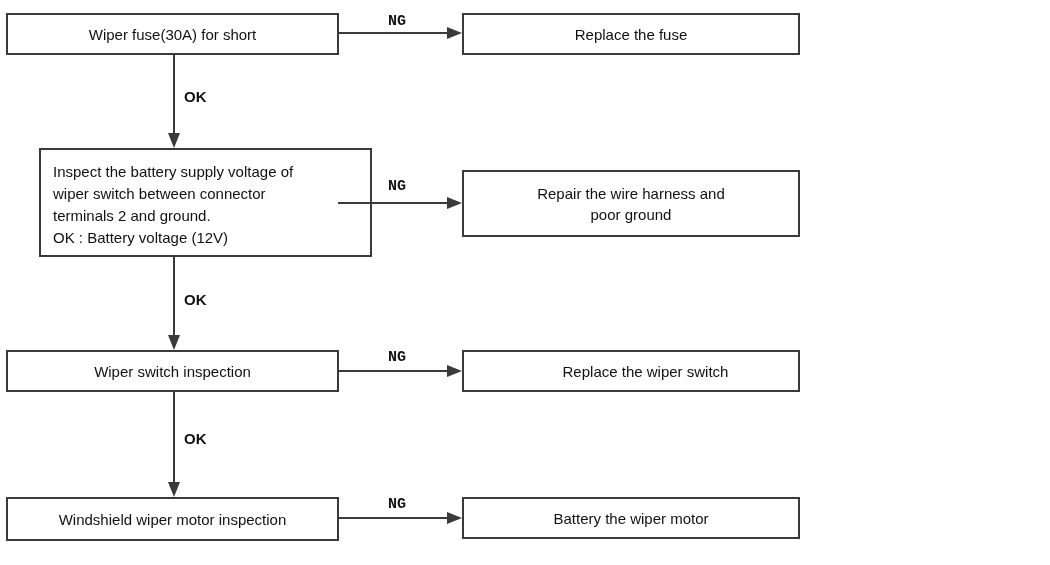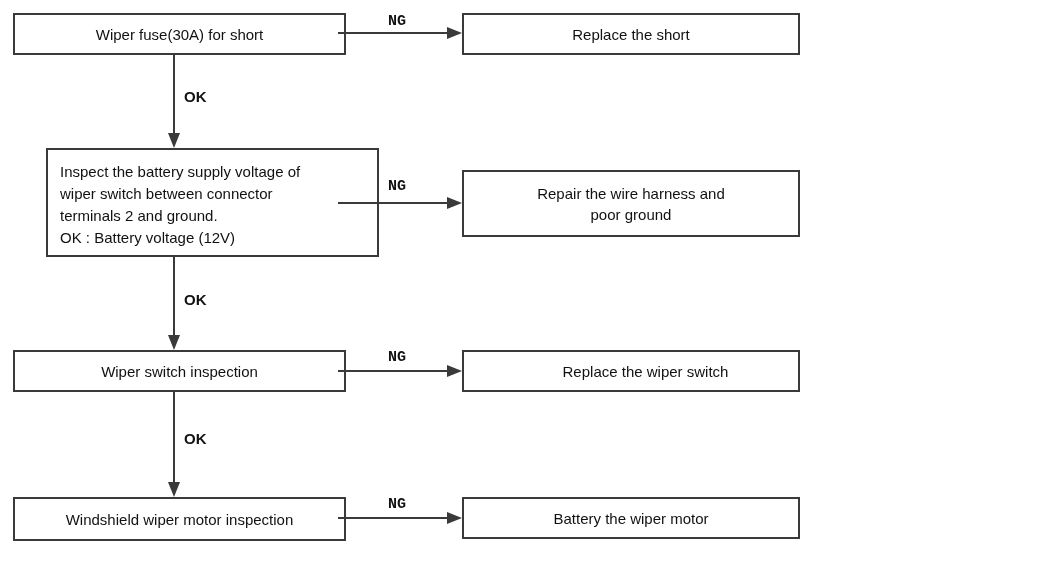--- a/index.html
+++ b/index.html
@@ -18,21 +18,21 @@
     border: 2px solid #3a3a3a;
     background: #ffffff;
     display: flex;
     align-items: center;
     justify-content: center;
     text-align: center;
     font-size: 15px;
     line-height: 21px;
   }
   .box .box-text { white-space: pre-line; }
-  .col-left  { left: 13px;   width: 333px; }
+  .col-left  { left: 6px;   width: 333px; }
   .col-right { left: 462px; width: 338px; }
   .box.align-left {
     justify-content: flex-start;
     align-items: flex-start;
     text-align: left;
     padding: 11px 12px;
     line-height: 22px;
   }
   .lbl {
     position: absolute;
@@ -64,21 +64,21 @@
 
 <div class="canvas">
 
   <div class="box col-left" style="top:13px; height:42px;">
     <span class="box-text">Wiper fuse(30A) for short</span>
   </div>
   <div class="lbl ng-lbl" style="left:377px; top:13px;">NG</div>
   <div class="hline" style="left:338px; top:32px; width:110px;"></div>
   <div class="ah-right" style="left:447px; top:27px;"></div>
   <div class="box col-right" style="top:13px; height:42px;">
-    <span class="box-text">Replace the short</span>
+    <span class="box-text">Replace the fuse</span>
   </div>
 
   <div class="vline" style="top:55px; height:80px;"></div>
   <div class="ah-down" style="top:133px;"></div>
   <div class="lbl" style="left:184px; top:88px;">OK</div>
 
   <div class="box col-left align-left" style="top:148px; height:109px;margin-left:33px;">
     <span class="box-text">Inspect the battery supply voltage of
 wiper switch between connector
 terminals 2 and ground.

